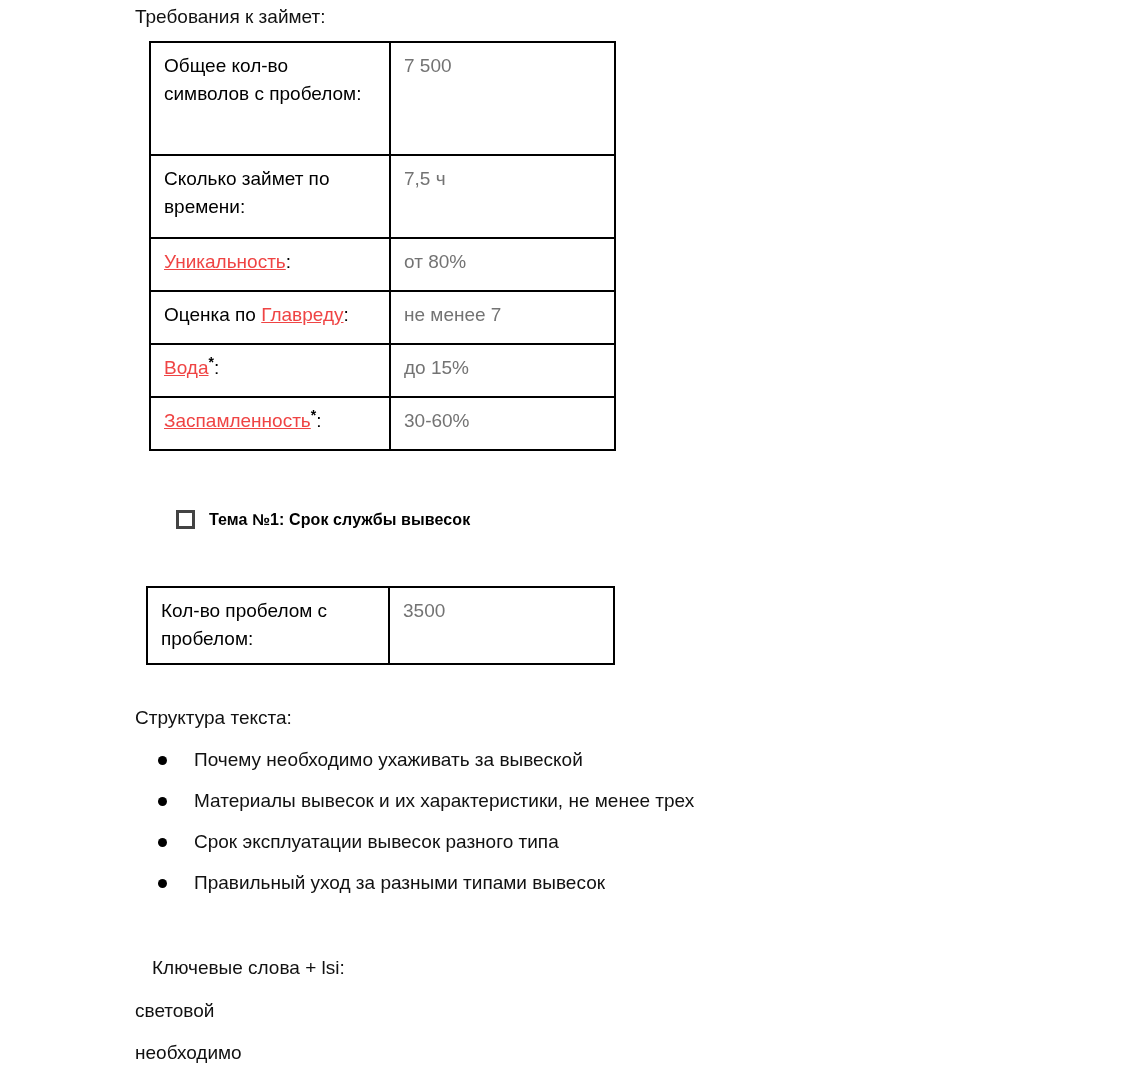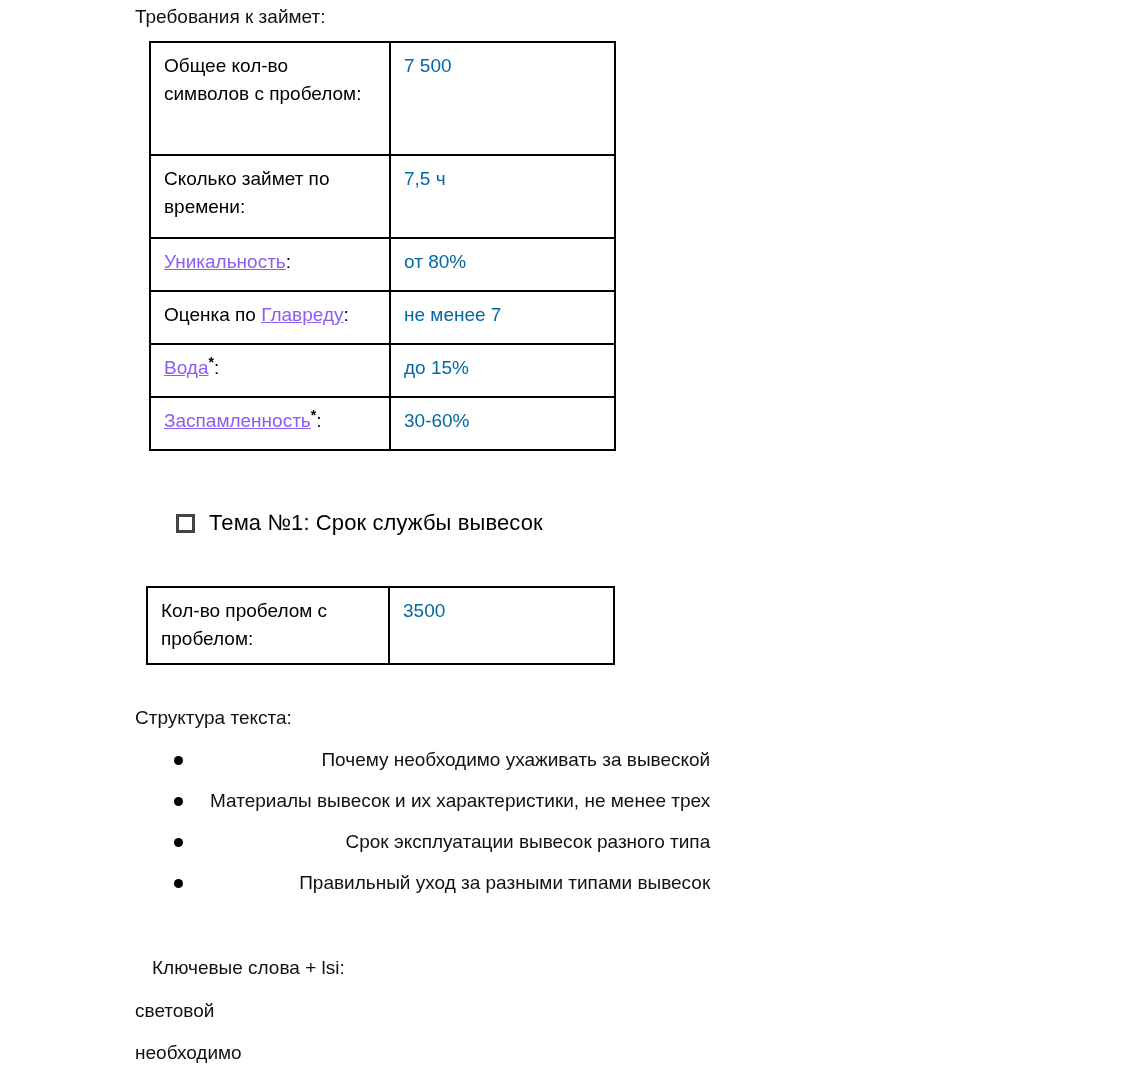--- a/index.html
+++ b/index.html
@@ -44,21 +44,21 @@
     vertical-align: top;
     padding: 9px 12px 10px 13px;
     font-size: 19px;
     line-height: 28px;
     margin-top: 20px;
   }
   .doc-table td.label-cell {
     color: #000000;
   }
   .doc-table td.value-cell {
-    color: #0369a1;
+    color: #737373;
   }
 
   #table-requirements {
     left: 149px;
     top: 41px;
     width: 465px;
   }
   #table-requirements col.c1 { width: 240px; }
   #table-requirements col.c2 { width: 225px; }
   #table-requirements tr.r-chars td { height: 92px; }
@@ -72,21 +72,21 @@
     left: 146px;
     top: 586px;
     width: 467px;
   }
   #table-topic-chars col.c1 { width: 242px; }
   #table-topic-chars col.c2 { width: 225px; }
   #table-topic-chars tr.r-chars td { height: 52px; }
 
   
   a.doc-link {
-    color: #8b5cf6;
+    color: #ef4444;
     text-decoration: underline;
     cursor: pointer;
   }
   .star {
     color: #000000;
     font-weight: 700;
     vertical-align: super;
     font-size: 14px;
     line-height: 0;
   }
@@ -102,36 +102,35 @@
   }
   .checkbox-box {
     width: 19px;
     height: 19px;
     border: 3px solid #434343;
     background: #ffffff;
     box-sizing: border-box;
     flex: 0 0 auto;
   }
   .topic-title {
-    font-size: 22px;
-    font-weight: 400;
+    font-size: 16px;
+    font-weight: 700;
     color: #000000;
     letter-spacing: 0.1px;
     white-space: nowrap;
   }
 
   
   #structure-list {
     position: absolute;
-    left: 174px;
+    left: 158px;
     top: 748px;
     margin: 0;
     padding: 0;
     list-style: none;
-    text-align: right;
   }
   #structure-list li {
     position: relative;
     padding-left: 36px;
     margin-bottom: 17px;
     font-size: 19px;
     line-height: 24px;
     color: #111111;
     white-space: nowrap;
   }

